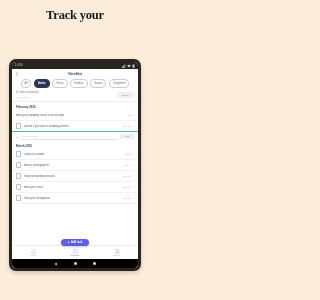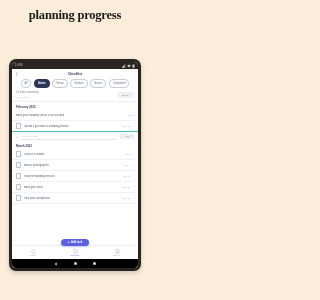--- a/index.html
+++ b/index.html
@@ -198,21 +198,21 @@
     display:flex;align-items:center;justify-content:center;gap:16px;
   }
   .nv{display:block;}
 </style>
 </head>
 <body>
 
 <div class="page">
 
   <div class="headline">
-    <span class="l2">planning progress</span>
+    <span>Track your</span>
   </div>
 
   <div class="device">
     <div class="screen">
 
       <div class="statusbar">
         <span class="sb-clock">10:30</span>
         <span class="sb-icons">
           <svg class="sb-ic" width="4" height="4" viewBox="0 0 10 10">
             <rect x="0" y="6" width="2" height="4" fill="#CFC9C4"></rect>

